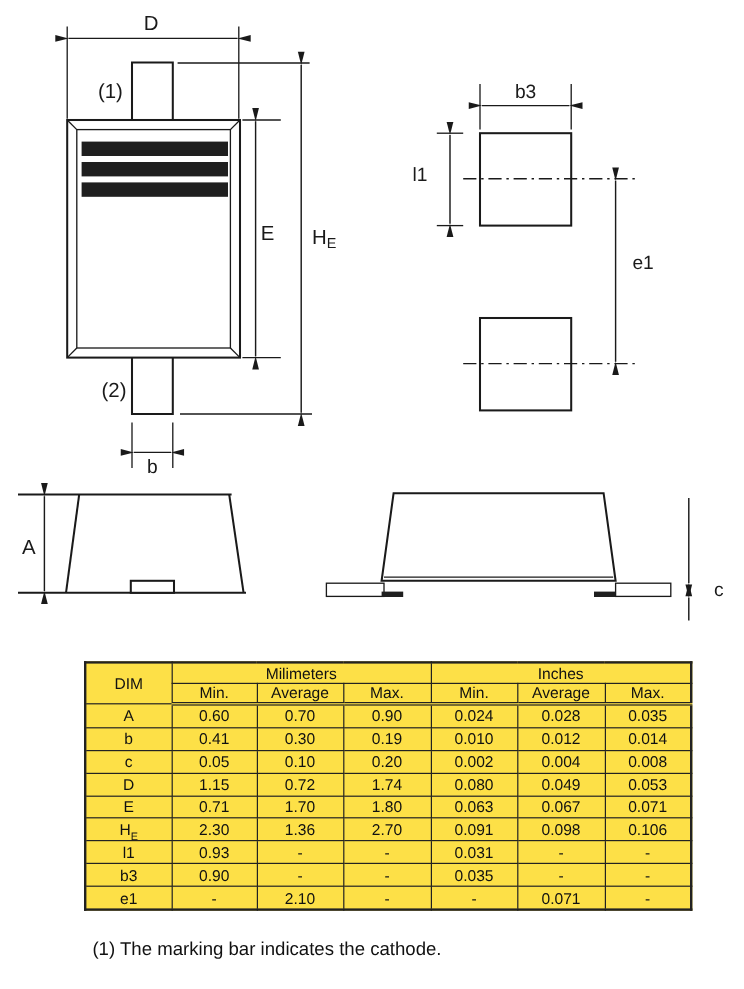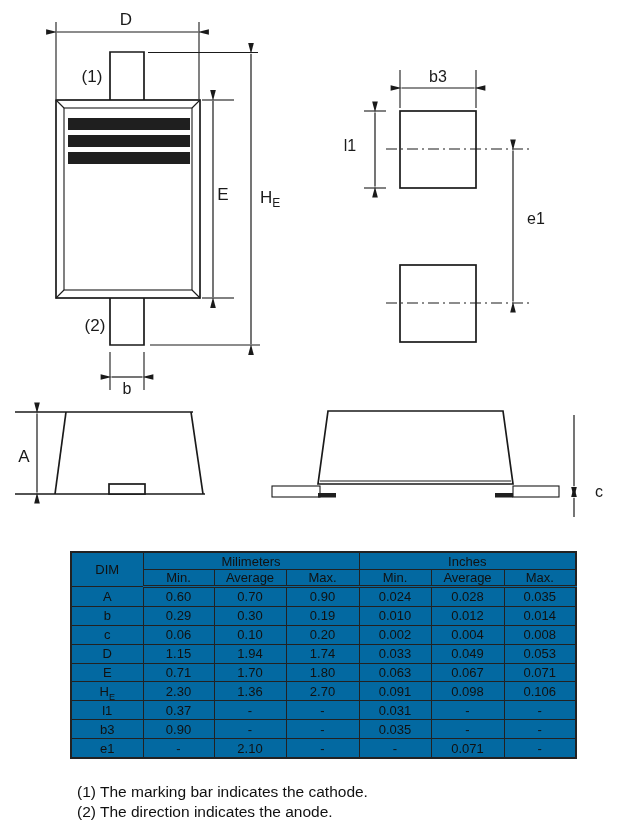--- a/index.html
+++ b/index.html
@@ -11,21 +11,21 @@
   svg text{fill:#1a1a1a;font-family:"Liberation Sans", sans-serif;}
   .outline{stroke:#1a1a1a;stroke-width:1.7;fill:none;}
   .outline-fill{stroke:#1a1a1a;stroke-width:1.7;fill:#ffffff;}
   .thin{stroke:#1a1a1a;stroke-width:1.1;fill:none;}
   .dim{stroke:#1a1a1a;stroke-width:1.2;fill:none;}
   .bar{fill:#1f1f1f;stroke:none;}
   .cline{stroke:#1a1a1a;stroke-width:1.2;fill:none;stroke-dasharray:11 4 2 4;}
 
   table.dim-table{
     position:absolute;left:70px;top:551px;border-collapse:collapse;
-    table-layout:fixed;font-size:13px;color:#111;background:#0369a1;
+    table-layout:fixed;font-size:13px;color:#111;background:#fde047;
     border:2px solid #222;
   }
   table.dim-table th, table.dim-table td{
     border:1px solid #222;text-align:center;vertical-align:middle;
     padding:0;font-weight:normal;overflow:hidden;white-space:nowrap;
   }
   tr.group-row th{height:16px;}
   tr.sub-row th{height:15px;border-bottom:3px double #222;margin-left:32px;}
   th.dim-head{border-bottom:3px double #222;}
   table.dim-table tbody td{height:17.9px;}
@@ -162,42 +162,42 @@
         <td><span>A</span><sub></sub></td>
         <td>0.60</td>
         <td>0.70</td>
         <td>0.90</td>
         <td>0.024</td>
         <td>0.028</td>
         <td>0.035</td>
       </tr>
       <tr>
         <td><span>b</span><sub></sub></td>
-        <td>0.29</td>
+        <td>0.41</td>
         <td>0.30</td>
         <td>0.19</td>
         <td>0.010</td>
         <td>0.012</td>
         <td>0.014</td>
       </tr>
       <tr>
         <td><span>c</span><sub></sub></td>
-        <td>0.06</td>
+        <td>0.05</td>
         <td>0.10</td>
         <td>0.20</td>
         <td>0.002</td>
         <td>0.004</td>
         <td>0.008</td>
       </tr>
       <tr>
         <td><span>D</span><sub></sub></td>
         <td>1.15</td>
-        <td>1.94</td>
+        <td>0.72</td>
         <td>1.74</td>
-        <td>0.033</td>
+        <td>0.080</td>
         <td>0.049</td>
         <td>0.053</td>
       </tr>
       <tr>
         <td><span>E</span><sub></sub></td>
         <td>0.71</td>
         <td>1.70</td>
         <td>1.80</td>
         <td>0.063</td>
         <td>0.067</td>
@@ -207,21 +207,21 @@
         <td><span>H</span><sub>E</sub></td>
         <td>2.30</td>
         <td>1.36</td>
         <td>2.70</td>
         <td>0.091</td>
         <td>0.098</td>
         <td>0.106</td>
       </tr>
       <tr>
         <td><span>l1</span><sub></sub></td>
-        <td>0.37</td>
+        <td>0.93</td>
         <td>-</td>
         <td>-</td>
         <td>0.031</td>
         <td>-</td>
         <td>-</td>
       </tr>
       <tr>
         <td><span>b3</span><sub></sub></td>
         <td>0.90</td>
         <td>-</td>
@@ -237,16 +237,15 @@
         <td>-</td>
         <td>-</td>
         <td>0.071</td>
         <td>-</td>
       </tr>
     </tbody>
   </table>
 
   <div class="notes">
     <div>(1) The marking bar indicates the cathode.</div>
-    <div>(2) The direction indicates the anode.</div>
   </div>
 
 </div>
 
 </body></html>

